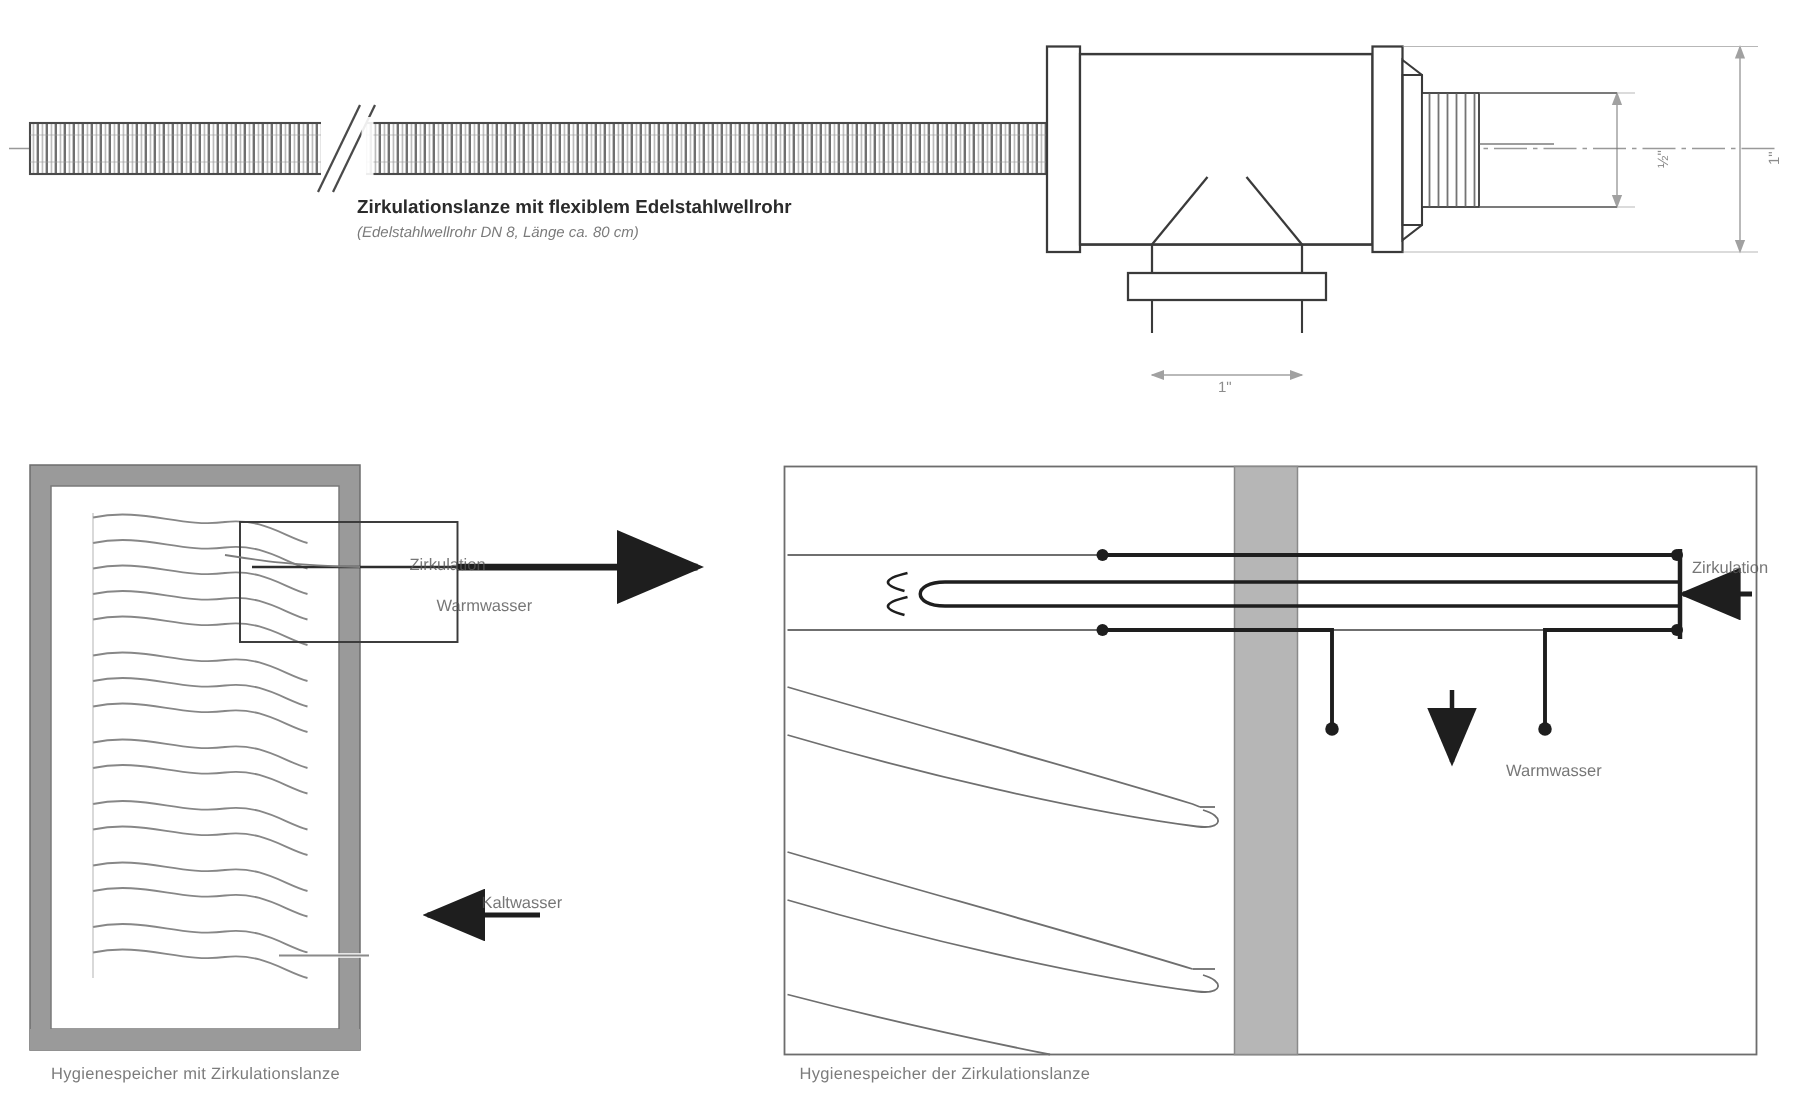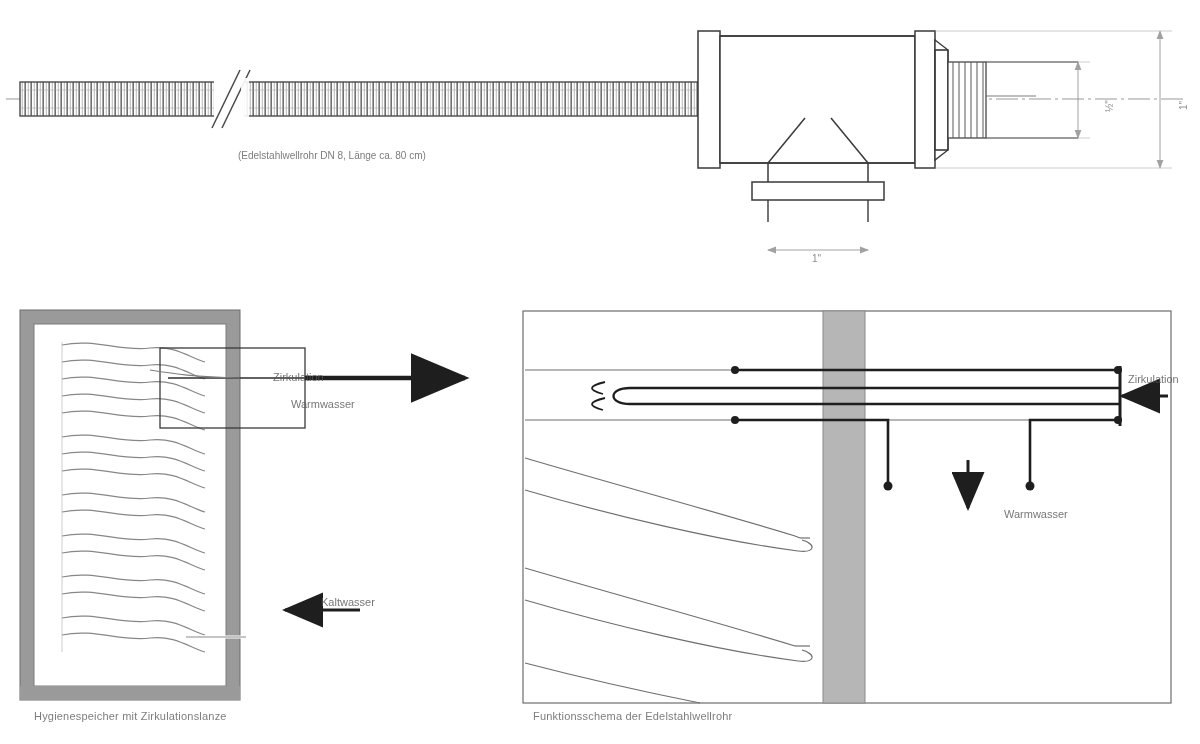--- a/index.html
+++ b/index.html
@@ -6,21 +6,21 @@
   body{width:1200px;height:744px;position:relative;overflow:hidden;
        font-family:"Liberation Sans", sans-serif;color:#333;}
   .stage{position:absolute;left:0;top:0;width:1200px;height:744px;}
   svg{display:block;}
   .cap{position:absolute;font-size:11px;color:#4a4a4a;letter-spacing:.2px;
        white-space:nowrap;opacity:.72;text-align:center;}
   .cap.blur{filter:blur(.45px);}
   .ttl{position:absolute;font-size:12.5px;font-weight:bold;color:#2b2b2b;
        white-space:nowrap;filter:blur(.35px);}
   .sub{position:absolute;font-size:10px;color:#5a5a5a;white-space:nowrap;
-       filter:blur(.45px);opacity:.8;}
+       filter:blur(.45px);opacity:.8;font-style:italic;}
   .lbl{position:absolute;font-size:11px;color:#555;white-space:nowrap;
        filter:blur(.4px);opacity:.8;margin-left:36px;}
   .dim{position:absolute;font-size:10px;color:#666;white-space:nowrap;
        filter:blur(.4px);opacity:.75;}
   .dim.rot{transform:rotate(-90deg);transform-origin:left top;}
 </style>
 </head>
 <body>
 
 <div class="stage">
@@ -117,20 +117,21 @@
       <path d="M1160,31 L1160,168" stroke="#7a7a7a" stroke-width="1" marker-start="url(#dimA2)" marker-end="url(#dimA)"></path>
       <path d="M935,31 L1172,31" stroke="#9a9a9a" stroke-width="0.7"></path>
       <path d="M935,168 L1172,168" stroke="#9a9a9a" stroke-width="0.7"></path>
     </g>
 
     <g opacity=".7">
       <path d="M768,250 L868,250" stroke="#7a7a7a" stroke-width="1" marker-start="url(#dimA2)" marker-end="url(#dimA)"></path>
     </g>
   </svg>
 
+  <div class="ttl" style="left:238px;top:131px;">Zirkulationslanze mit flexiblem Edelstahlwellrohr</div>
   <div class="sub" style="left:238px;top:150px;">(Edelstahlwellrohr DN 8, Länge ca. 80 cm)</div>
 
   <div class="dim rot" style="left:1104px;top:112px;">½"</div>
   <div class="dim rot" style="left:1178px;top:110px;">1"</div>
   <div class="dim" style="left:812px;top:253px;">1"</div>
 
   <svg width="520" height="420" style="position:absolute;left:0;top:300">
     <defs>
       <marker id="arrL" markerWidth="13" markerHeight="11" refX="12" refY="5.5" orient="auto">
         <path d="M0,0 L13,5.5 L0,11 z" fill="#1e1e1e"></path>
@@ -254,15 +255,15 @@
       <path d="M5,260 C90,285 200,315 275,338"></path>
       <path d="M5,292 C90,317 200,343 278,353 C296,355 296,346 282,342"></path>
       <path d="M275,338 L290,338"></path>
       <path d="M5,355 C70,372 130,385 180,395"></path>
     </g>
   </svg>
 
   <div class="lbl" style="left:1092px;top:373px;">Zirkulation</div>
   <div class="lbl" style="left:968px;top:508px;">Warmwasser</div>
 
-  <div class="cap blur" style="left:533px;top:710px;">Funktionsschema der Edelstahlwellrohr</div>
+  <div class="cap blur" style="left:533px;top:710px;">Hygienespeicher der Zirkulationslanze</div>
 
 </div>
 
 </body></html>

